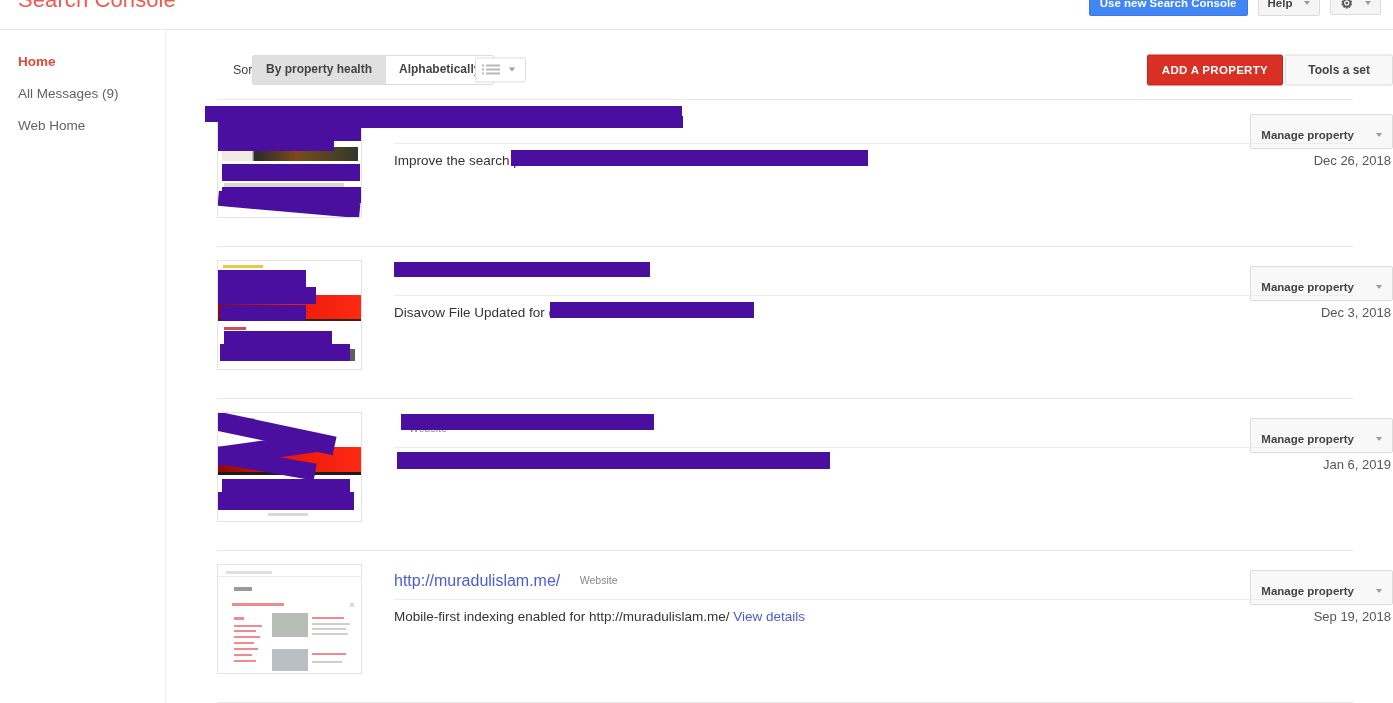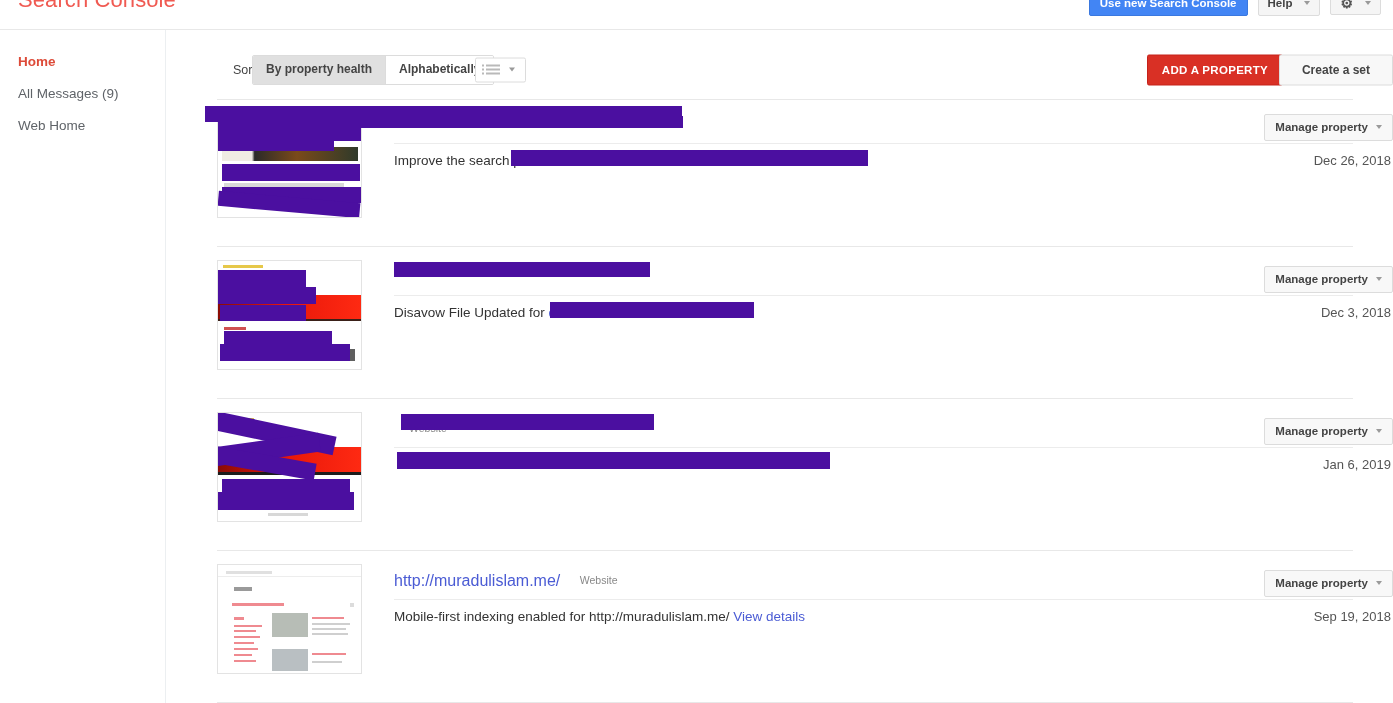--- a/index.html
+++ b/index.html
@@ -138,21 +138,21 @@
     white-space: nowrap;
   }
   .msg a { color: #4a5bd4; text-decoration: none; }
   .msg-rule {
     position: absolute; left: 193px; width: 959px; height: 1px; background: #ececec;
   }
   .manage {
     position: absolute; right: 0px; background: #f8f8f8;
     border: 1px solid #dcdcdc; border-radius: 2px;
     color: #444; font-size: 11.5px; font-weight: bold;
-    padding: 6px 10px 7px; display: flex; align-items: center; gap: 8px;
+    padding: 14px 10px 7px; display: flex; align-items: center; gap: 22px;
     white-space: nowrap; line-height: 12px;
   }
   .date {
     position: absolute; right: 2px; font-size: 13px; color: #555;
     white-space: nowrap;
   }
 
   
   .redact { position: absolute; background: #4B0FA0; }
   .redact.ang { transform-origin: center; }
@@ -208,21 +208,21 @@
       </div>
       <div class="view-btn">
         <span class="listicon">
           <i></i>
             <i></i>
             <i></i>
         </span>
         <span class="caret"></span>
       </div>
       <div class="btn-add">ADD A PROPERTY</div>
-      <div class="btn-createset">Create a set</div>
+      <div class="btn-createset">Tools a set</div>
     </div>
     <div class="toolbar-rule"></div>
 
     <div class="row" style="top:78px;">
       <div class="thumb">
         <div class="mini">
           <div class="banner" style="left:4px; top:38px; width:136px; height:14px;"></div>
           <div class="bar" style="left:6px; top:60px; width:130px; height:4px;"></div>
           <div class="bar" style="left:6px; top:74px; width:120px; height:4px;"></div>
           <div class="bar" style="left:6px; top:90px; width:108px; height:4px;"></div>

